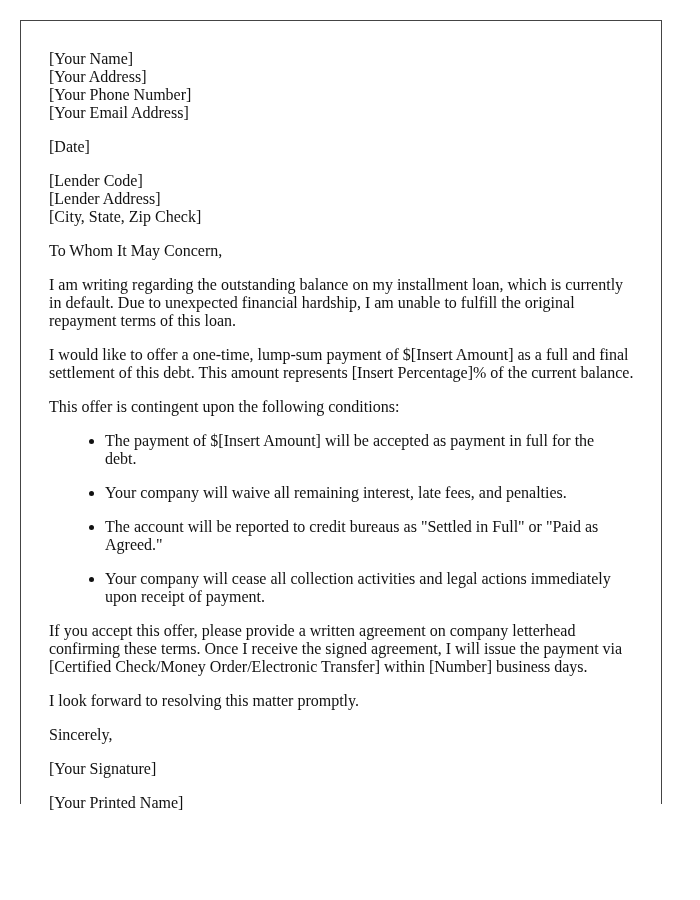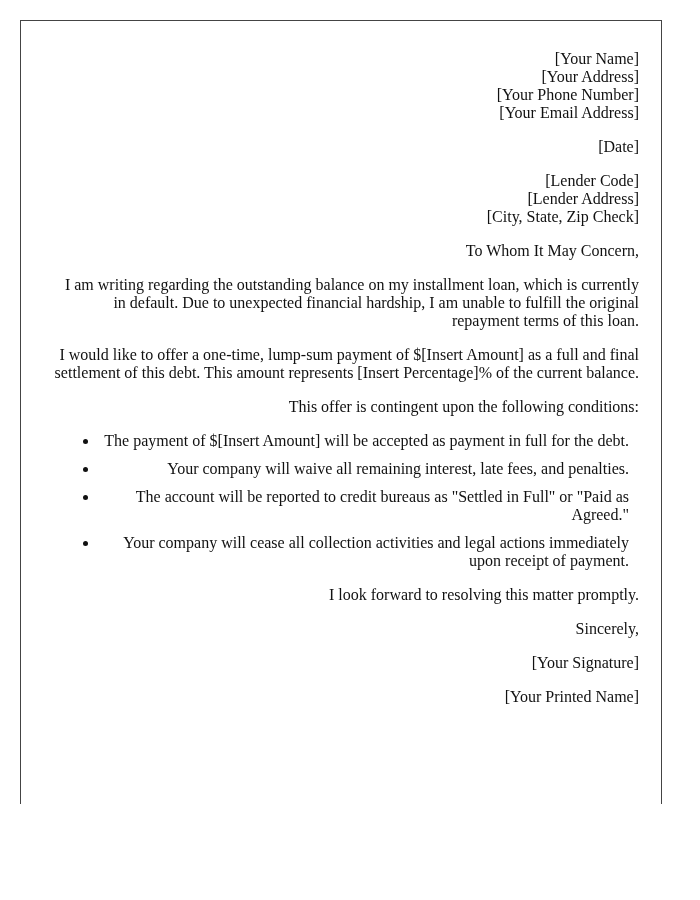--- a/index.html
+++ b/index.html
@@ -5,36 +5,35 @@
     html, body { margin: 0; padding: 0; background: #ffffff; }
     body { width: 700px; height: 900px; position: relative; overflow: hidden; }
     .page {
       position: absolute;
       left: 20px; top: 20px;
       width: 640px; height: 783px;
       border-left: 1px solid #444;
       border-right: 1px solid #444;
       border-top: 1px solid #444;
       box-sizing: content-box;
-      text-align: right;
     }
     .content {
       position: absolute;
       left: 28px; top: 29px;
       width: 590px;
       font-family: "Liberation Serif", serif;
       font-size: 16px;
       line-height: 18px;
       color: #111;
     }
     .block { margin: 0 0 16px 0; }
     .line { display: block; }
     p { margin: 0 0 16px 0; font-family: Liberation Serif, serif; }
     ul { margin: 0 0 16px 0; padding-left: 40px; }
-    ul li { margin: 10px; }
+    ul li { margin: 16px; }
   </style>
 </head>
 <body>
 
 <div class="page">
   <div class="content">
 
     <div class="block">
       <span class="line">[Your Name]</span>
       <span class="line">[Your Address]</span>
@@ -57,20 +56,21 @@
     <p>I would like to offer a one-time, lump-sum payment of $[Insert Amount] as a full and final settlement of this debt. This amount represents [Insert Percentage]% of the current balance.</p>
     <p>This offer is contingent upon the following conditions:</p>
 
     <ul>
       <li>The payment of $[Insert Amount] will be accepted as payment in full for the debt.</li>
       <li>Your company will waive all remaining interest, late fees, and penalties.</li>
       <li>The account will be reported to credit bureaus as "Settled in Full" or "Paid as Agreed."</li>
       <li>Your company will cease all collection activities and legal actions immediately upon receipt of payment.</li>
     </ul>
 
+    <p>If you accept this offer, please provide a written agreement on company letterhead confirming these terms. Once I receive the signed agreement, I will issue the payment via [Certified Check/Money Order/Electronic Transfer] within [Number] business days.</p>
     <p>I look forward to resolving this matter promptly.</p>
 
     <p>Sincerely,</p>
     <p>[Your Signature]</p>
     <p>[Your Printed Name]</p>
 
   </div>
 </div>
 
 </body></html>

